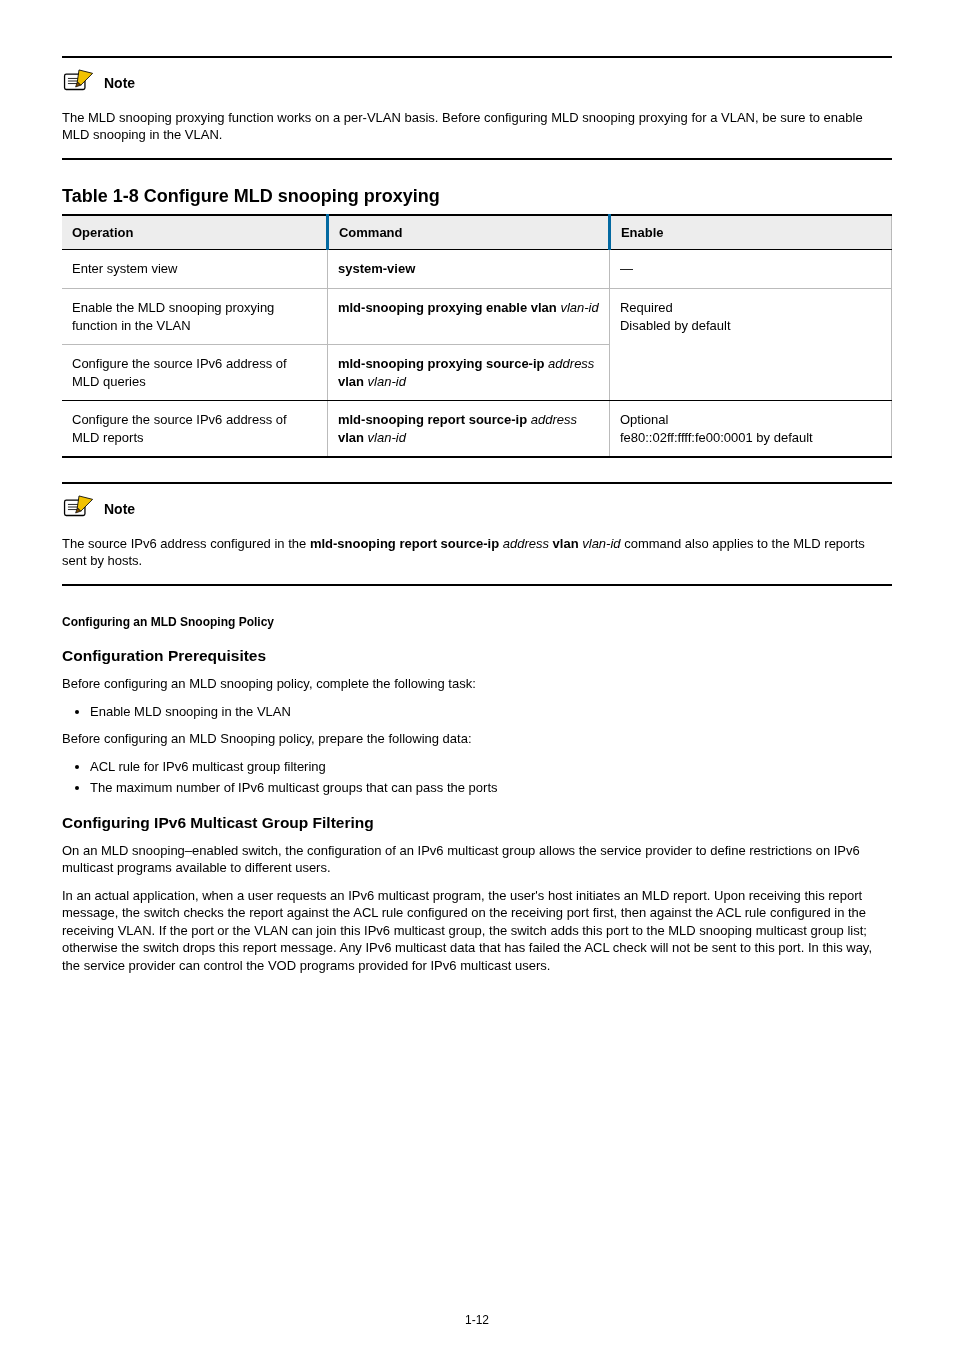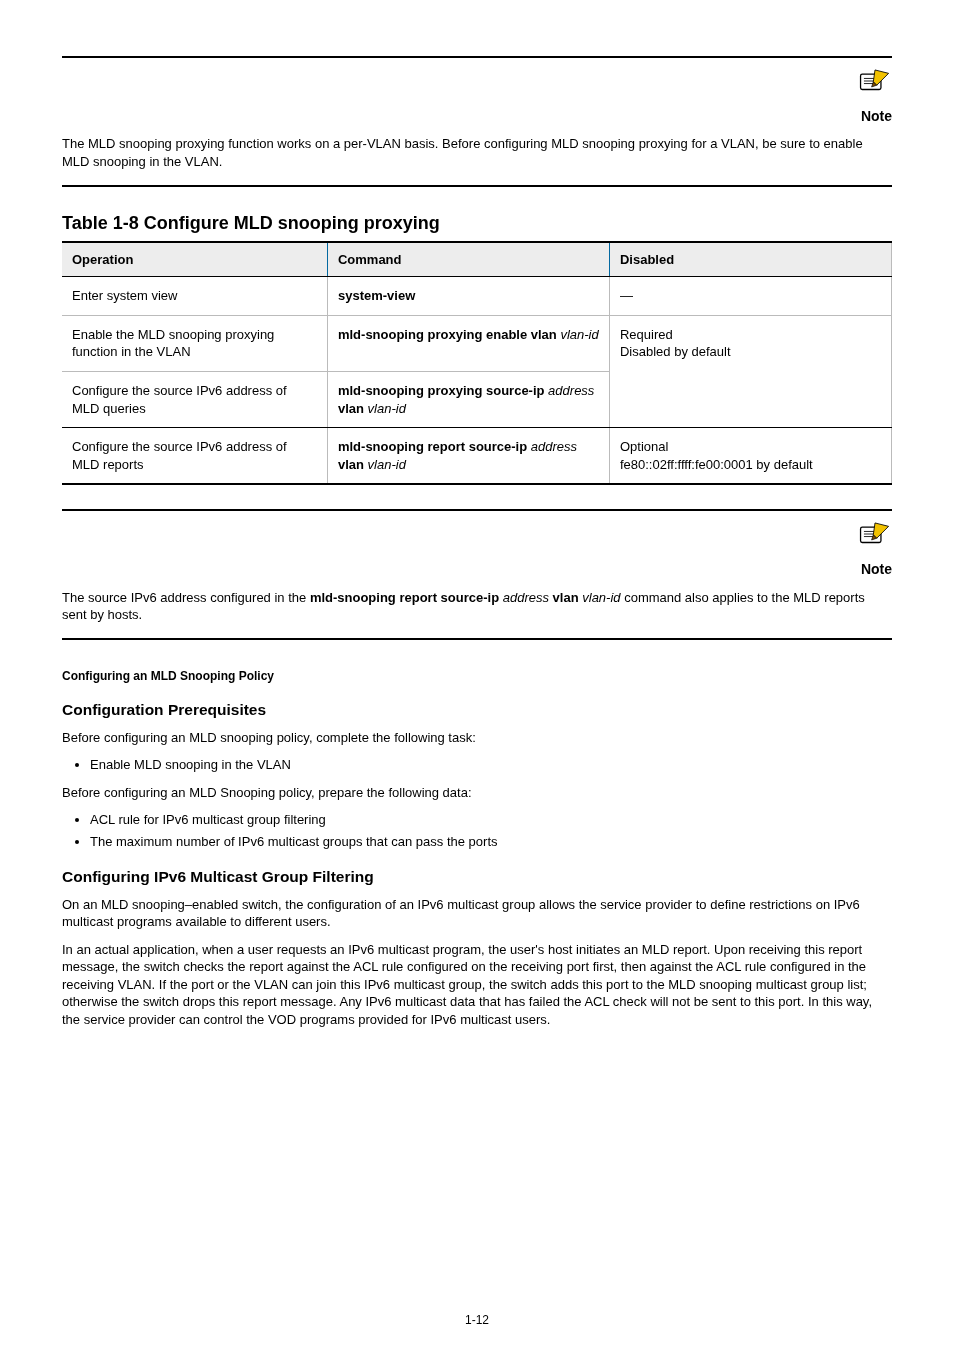--- a/index.html
+++ b/index.html
@@ -21,24 +21,23 @@
 
   
   .note-block {
     border-top: 2px solid #000;
     border-bottom: 2px solid #000;
     padding: 10px 0 14px 0;
     margin: 0 0 24px 0;
   }
   .note-head {
     display: flex;
-    align-items: flex-end;
+    align-items: center;
     gap: 8px;
     margin-bottom: 10px;
-    flex-direction: column;
   }
   .note-head span.note-label {
     font-weight: bold;
     font-size: 14px;
   }
   .note-body {
     font-size: 13px;
   }
 
   
@@ -59,21 +58,21 @@
     border-collapse: collapse;
     font-size: 13px;
   }
   table.cmd thead th {
     background: #ededed;
     font-weight: bold;
     text-align: left;
     padding: 8px 10px;
     border-top: 2px solid #000;
     border-bottom: 1px solid #000;
-    border-right: 1px solid #0369a1;
+    border-right: 3px solid #0369a1;
   }
   table.cmd thead th:last-child { border-right: 1px solid #bbb; }
   table.cmd tbody td {
     padding: 10px 10px;
     vertical-align: top;
     border-bottom: 1px solid #000;
     border-right: 1px solid #bbb;
   }
   table.cmd tbody tr:last-child td { border-bottom: 2px solid #000; }
   table.cmd .keyword { font-weight: bold; }
@@ -141,21 +140,21 @@
   <table class="cmd">
     <colgroup>
       <col style="width:32%">
       <col style="width:34%">
       <col style="width:34%">
     </colgroup>
     <thead>
       <tr>
         <th>Operation</th>
         <th>Command</th>
-        <th>Disabled</th>
+        <th>Enable</th>
       </tr>
     </thead>
     <tbody>
 
       <tr>
         <td class="sep-weak">Enter system view</td>
         <td class="sep-weak">
           <span class="keyword">system-view</span>
         </td>
         <td class="sep-weak" style="text-align:left;">

